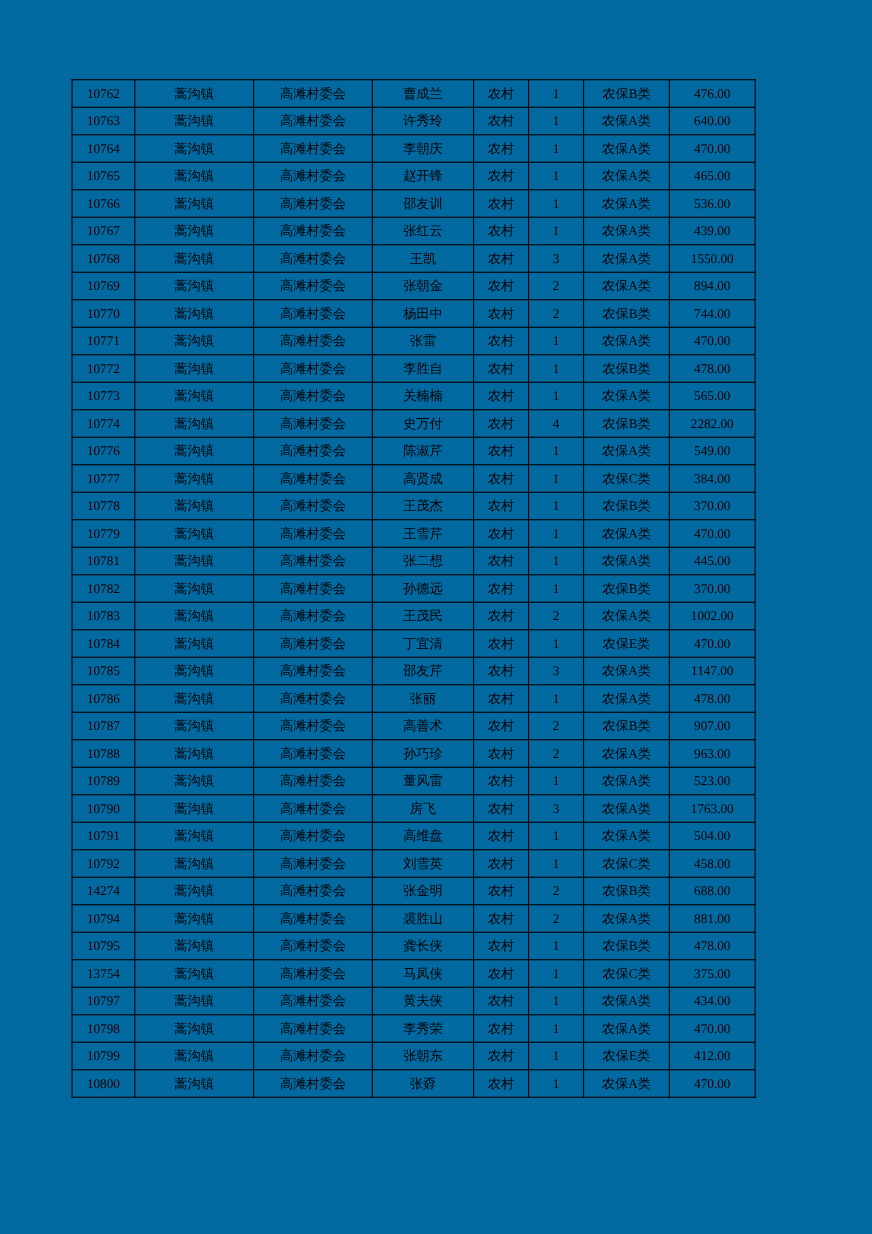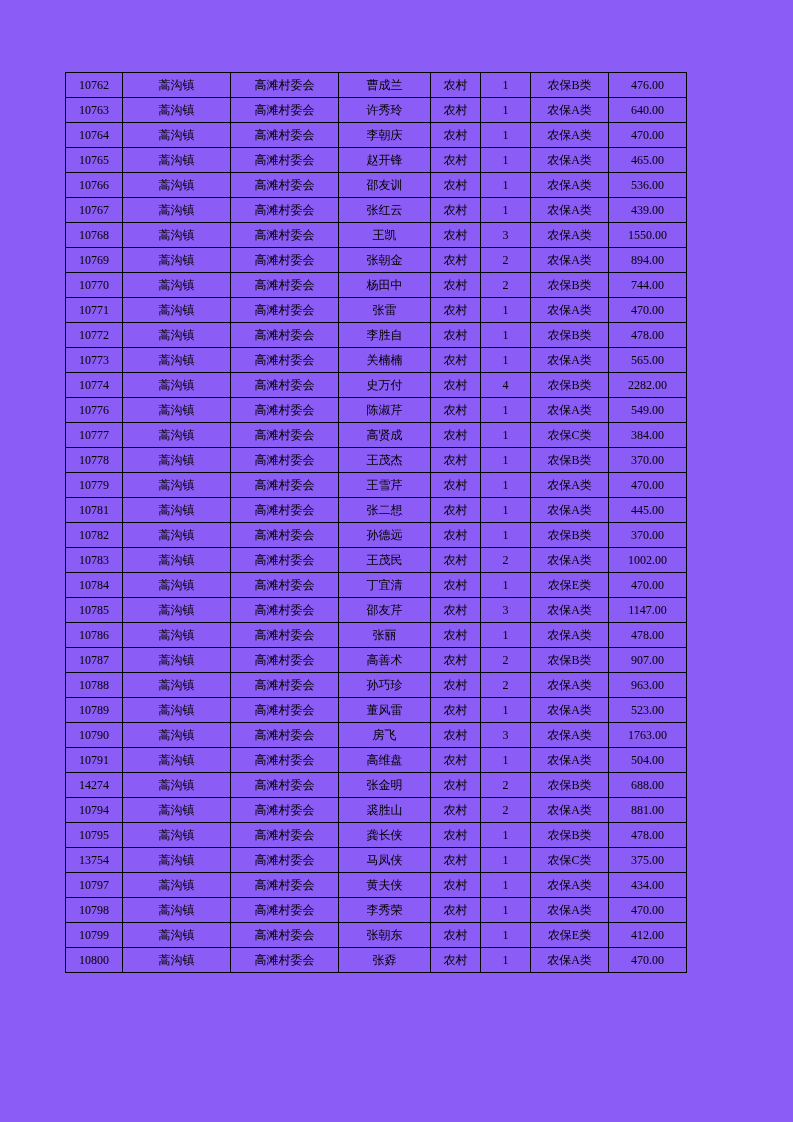--- a/index.html
+++ b/index.html
@@ -9,21 +9,21 @@
   body {
     width: 793px;
     height: 1122px;
     background: #ffffff;
     font-family: "Liberation Serif", "DejaVu Serif", serif;
   }
   .page {
     position: relative;
     width: 793px;
     height: 1122px;
-    background: #8b5cf6;
+    background: #0369a1;
     overflow: hidden;
   }
   table.grid {
     position: absolute;
     left: 65px;
     top: 72px;
     border-collapse: collapse;
     table-layout: fixed;
   }
   table.grid td {
@@ -336,20 +336,30 @@
           <td>10791</td>
           <td>蒿沟镇</td>
           <td>高滩村委会</td>
           <td>高维盘</td>
           <td>农村</td>
           <td>1</td>
           <td>农保A类</td>
           <td>504.00</td>
         </tr>
         <tr>
+          <td>10792</td>
+          <td>蒿沟镇</td>
+          <td>高滩村委会</td>
+          <td>刘雪英</td>
+          <td>农村</td>
+          <td>1</td>
+          <td>农保C类</td>
+          <td>458.00</td>
+        </tr>
+        <tr>
           <td>14274</td>
           <td>蒿沟镇</td>
           <td>高滩村委会</td>
           <td>张金明</td>
           <td>农村</td>
           <td>2</td>
           <td>农保B类</td>
           <td>688.00</td>
         </tr>
         <tr>

